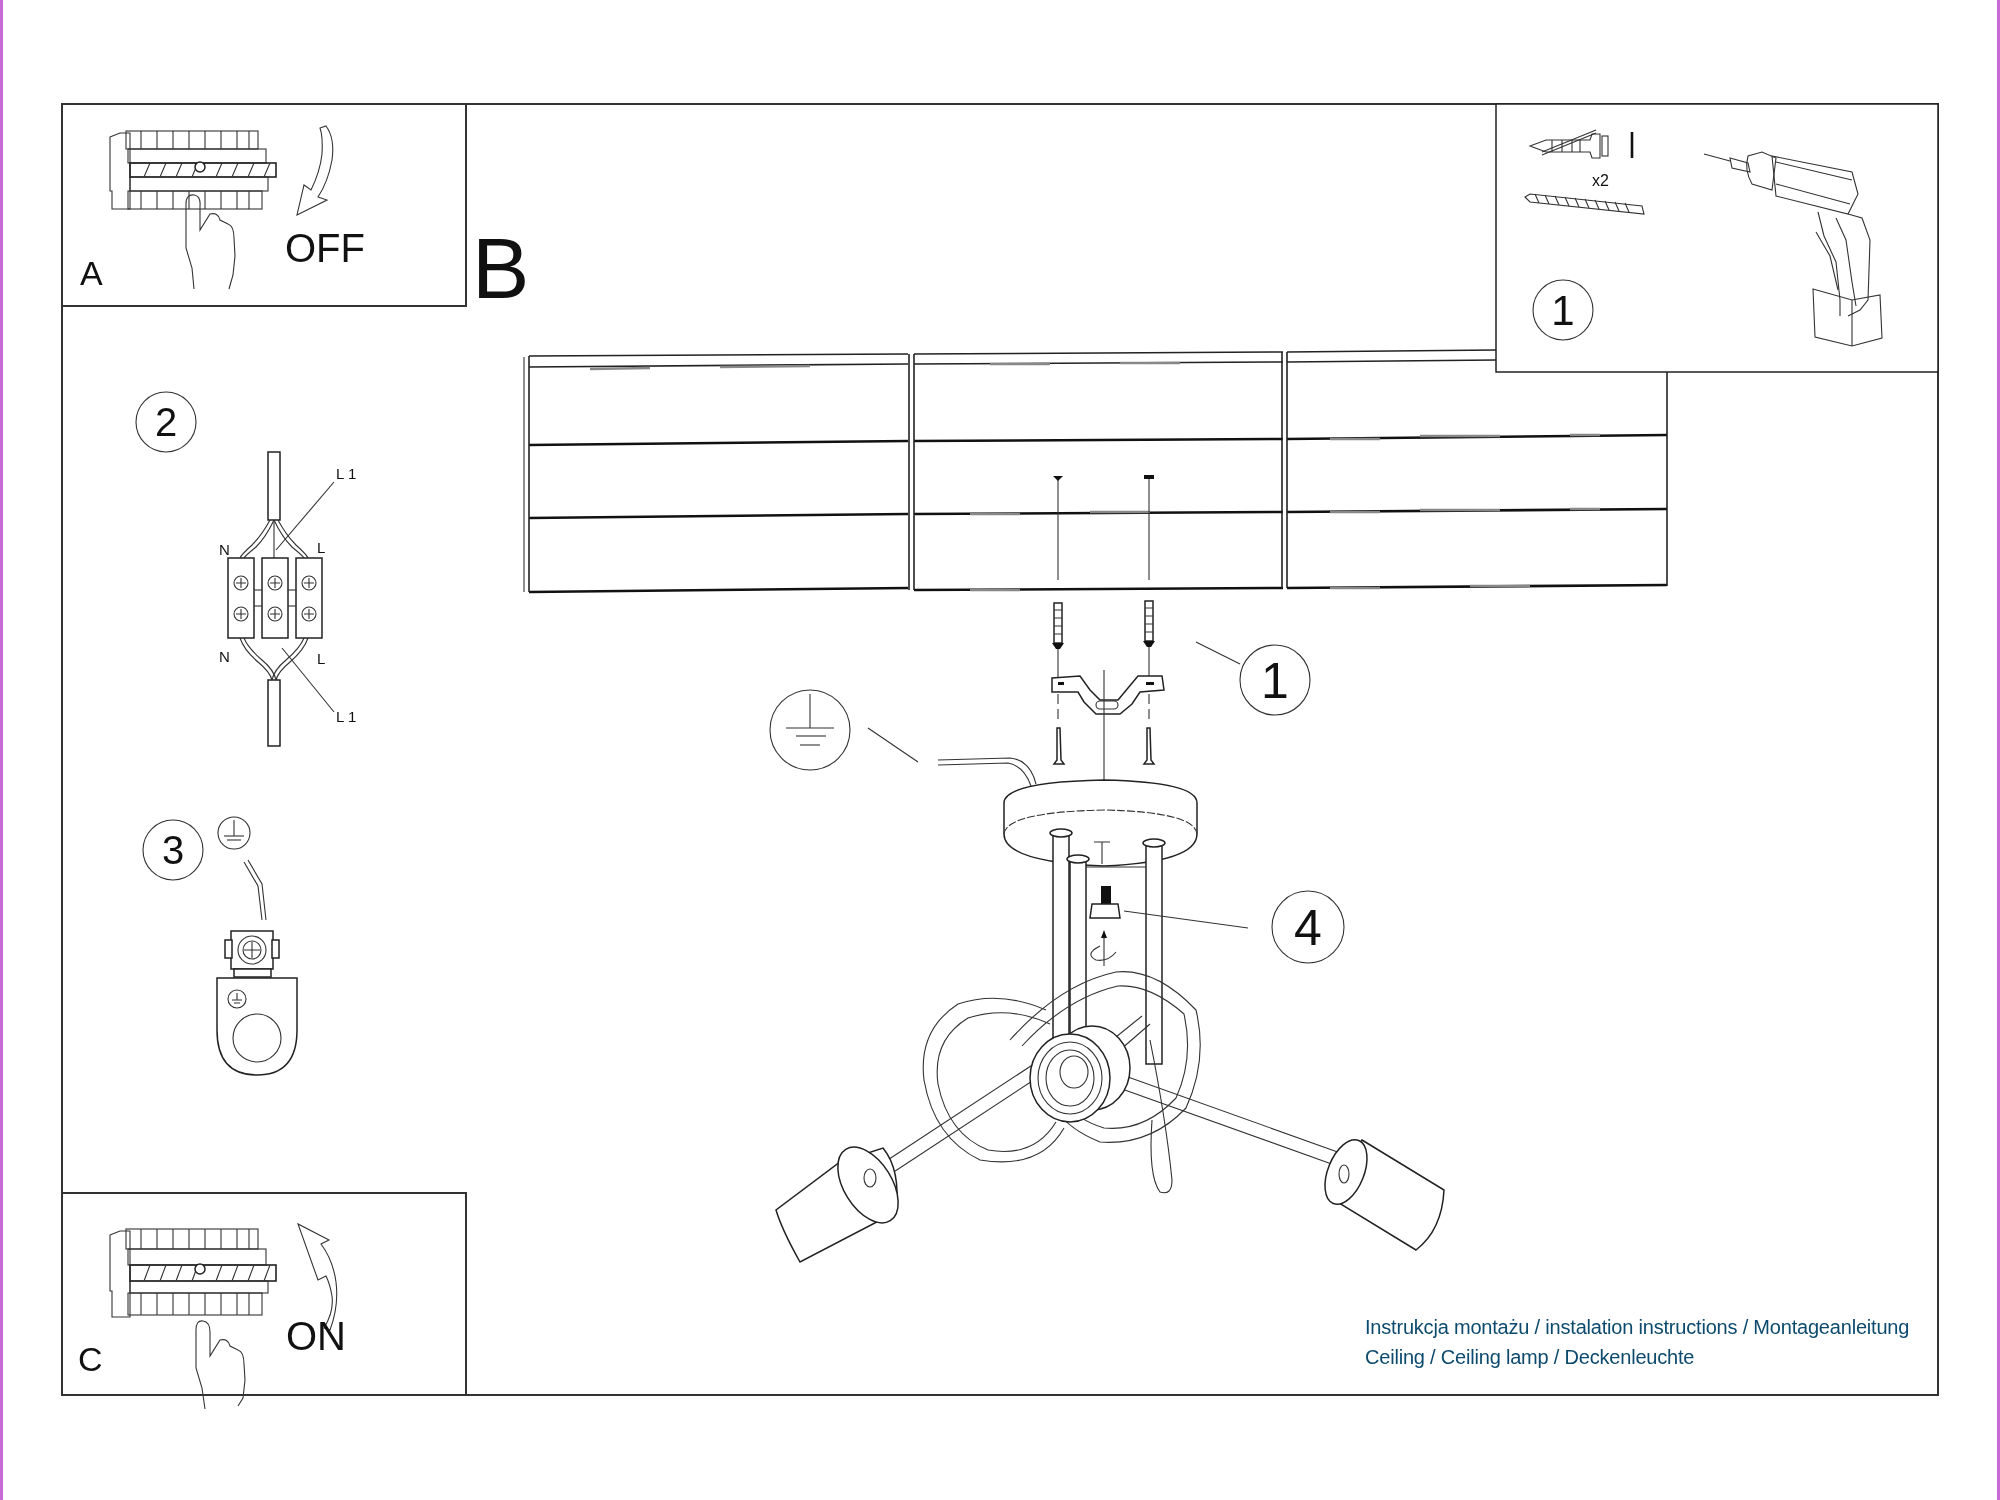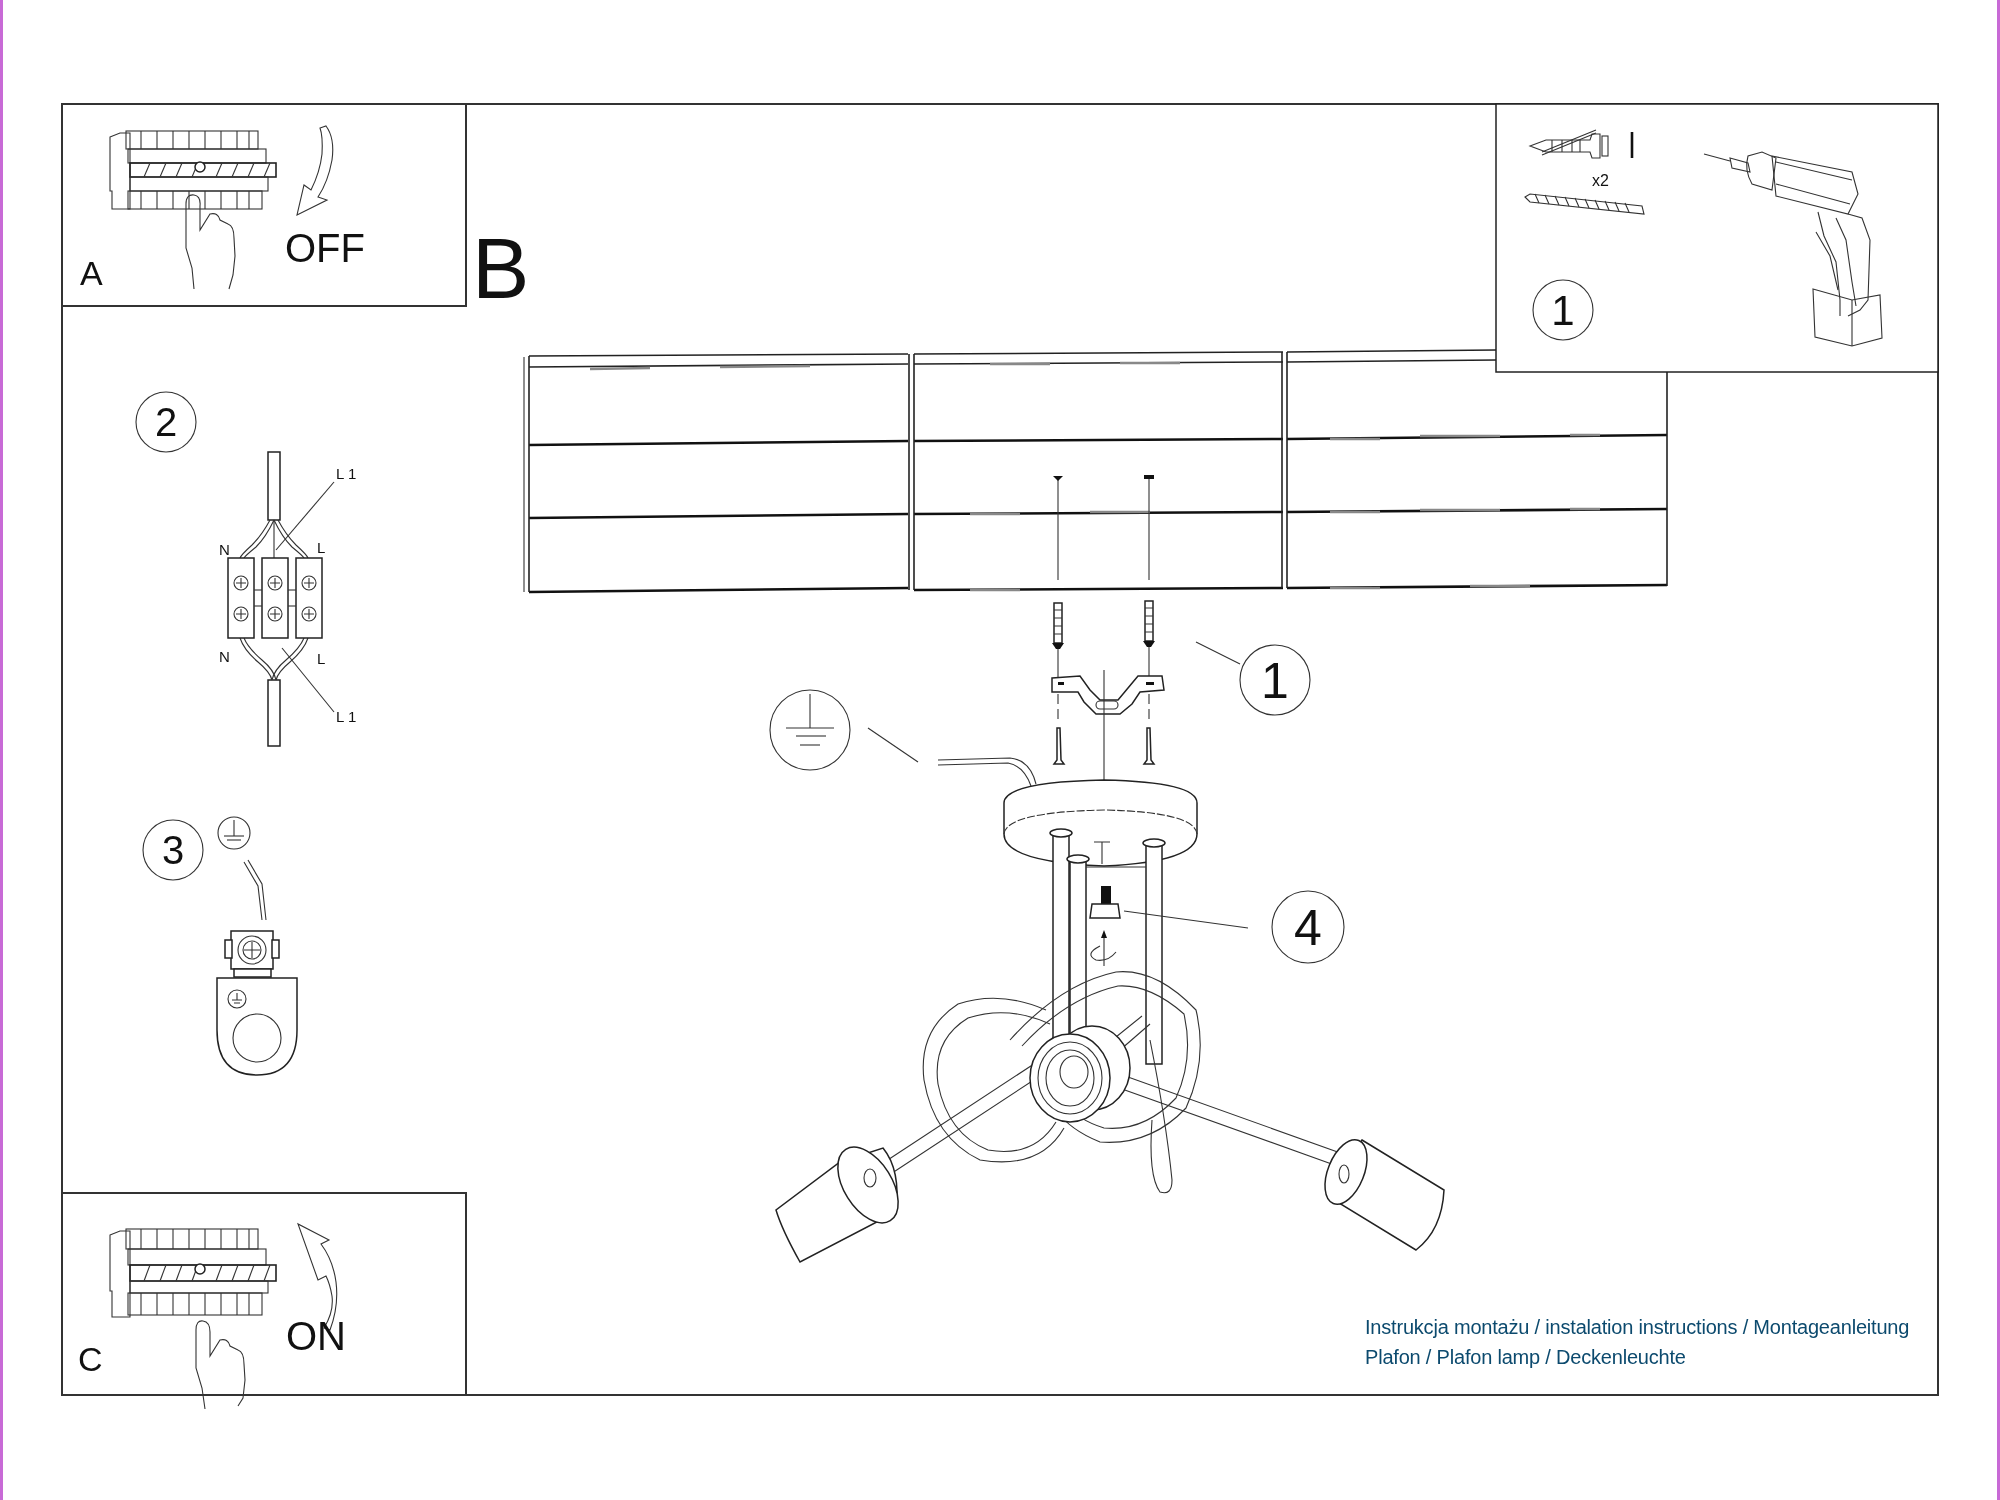--- a/index.html
+++ b/index.html
@@ -333,13 +333,13 @@
 
     <g>
       <path class="wfill" d="M1362,1140 L1444,1190 Q1442,1230 1416,1250 L1334,1200 Q1346,1162 1362,1140 Z"></path>
       <ellipse class="wfill" cx="1346" cy="1172" rx="18" ry="34" transform="rotate(22 1346 1172)"></ellipse>
       <ellipse class="thin" cx="1344" cy="1174" rx="5" ry="9"></ellipse>
     </g>
   </g>
 </svg>
 
 <div class="footer-text" style="top:1316px;">Instrukcja montażu / instalation instructions / Montageanleitung</div>
-<div class="footer-text" style="top:1346px;">Plafon / Plafon lamp / Deckenleuchte</div>
+<div class="footer-text" style="top:1346px;">Ceiling / Ceiling lamp / Deckenleuchte</div>
 
 </body></html>

